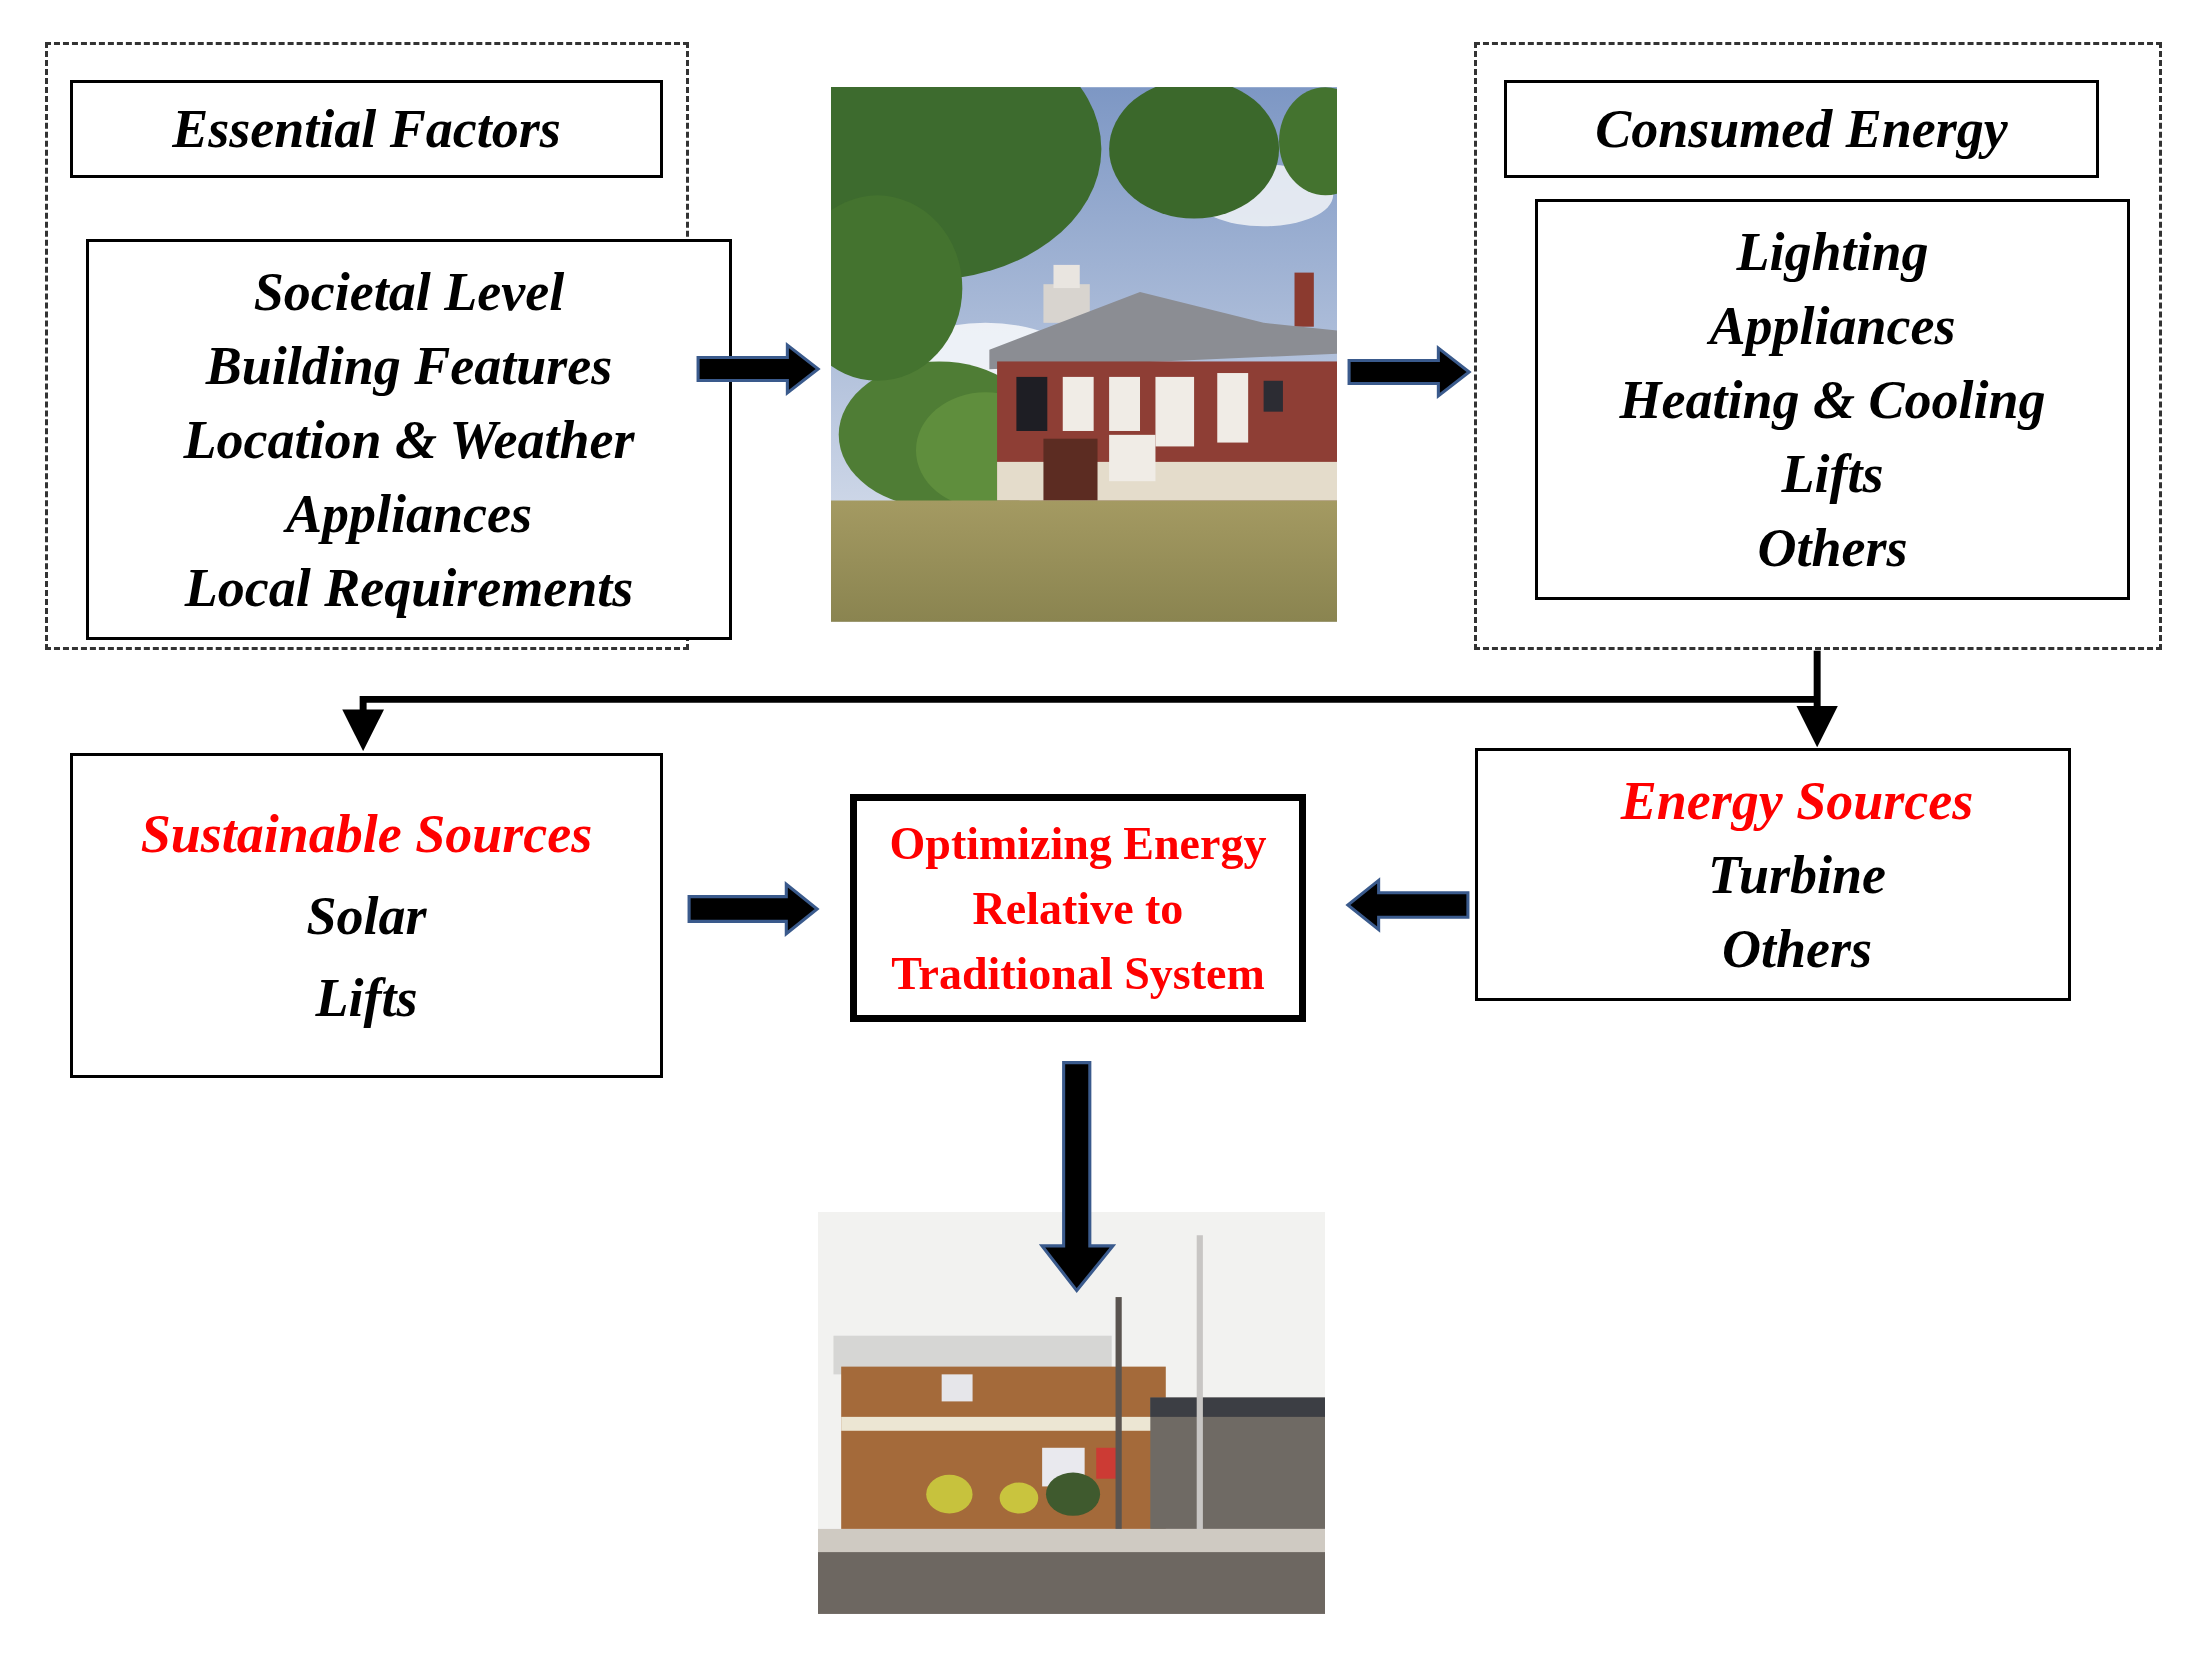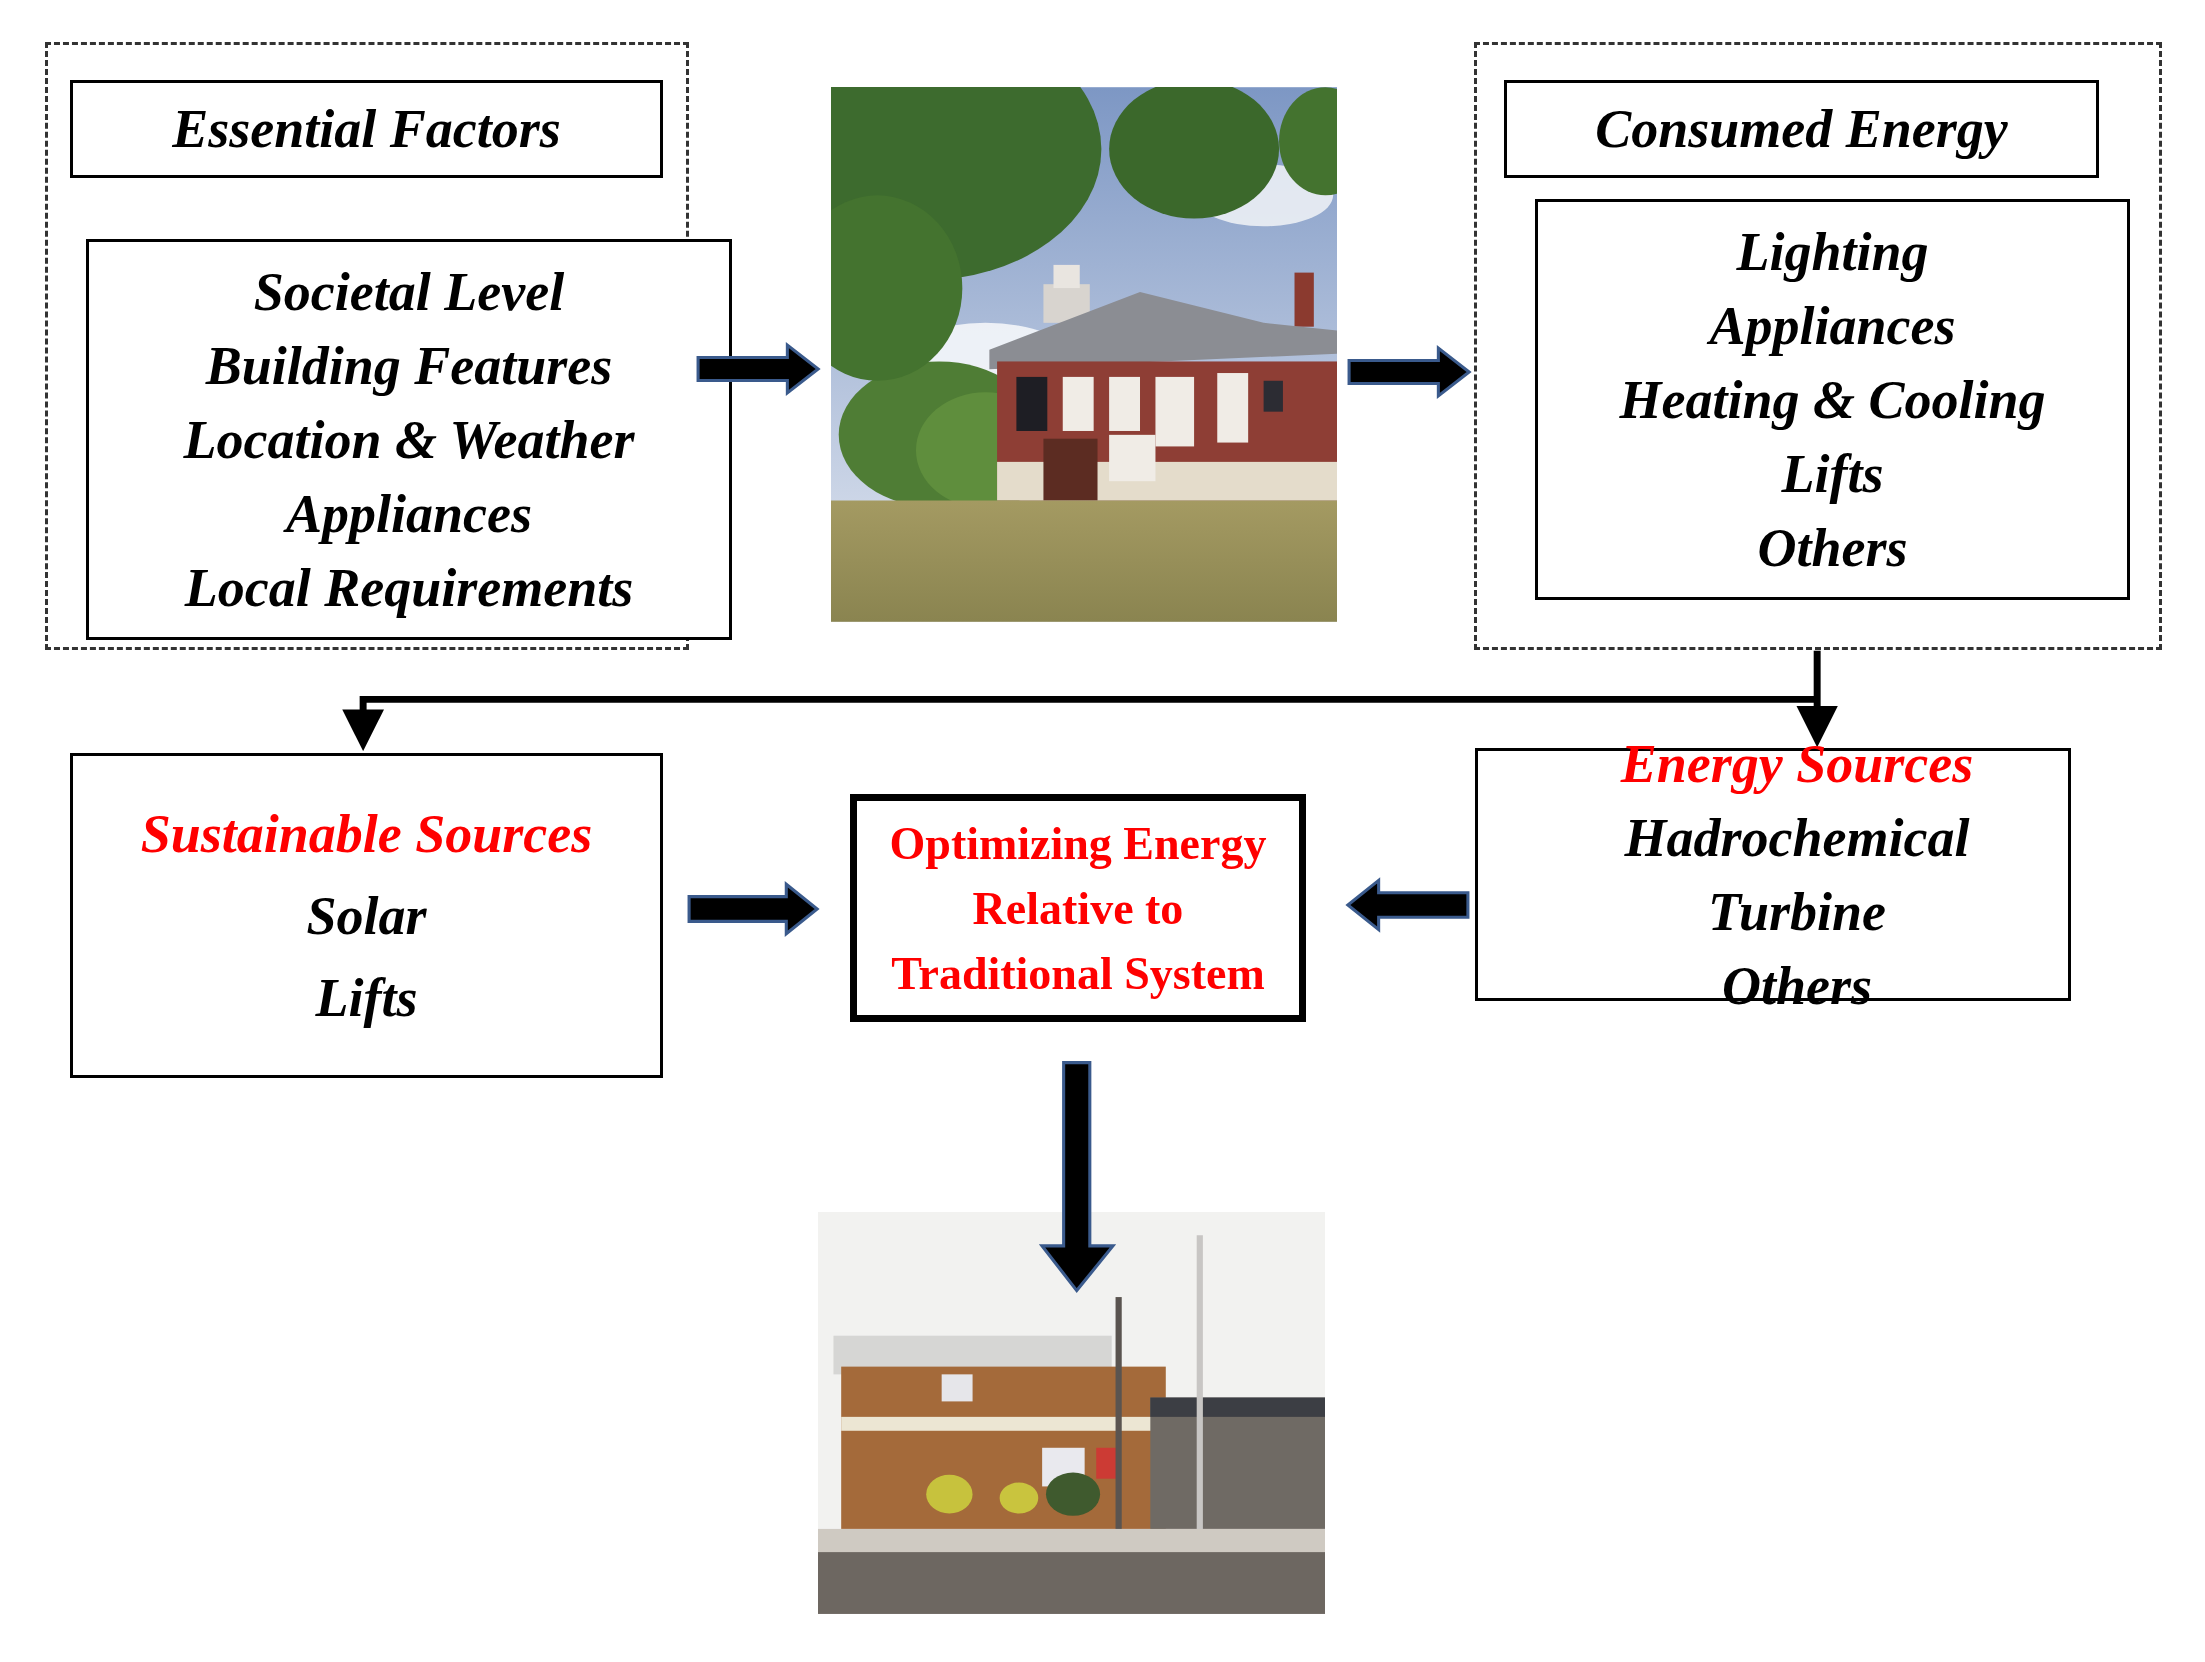--- a/index.html
+++ b/index.html
@@ -120,21 +120,20 @@
   <span class="opt">Relative  to</span>
   <span class="opt">Traditional   System</span>
 </div>
 
 <svg class="abs" style="left:1344px;top:877px;" width="127" height="56" viewBox="0 0 165 72">
   <path d="M161,20 L45,20 L45,4 L5,36 L45,68 L45,52 L161,52 Z" fill="#000" stroke="#3a5a8c" stroke-width="4"></path>
 </svg>
 
 <div class="abs solid stack" style="left:1475px;top:748px;width:596px;height:253px;padding-left:48px;">
   <span class="item red">Energy Sources</span>
-  <span class="item">Hadrochemical</span>
   <span class="item">Turbine</span>
   <span class="item">Others</span>
 </div>
 
 <div class="abs photo" style="left:818px;top:1212px;width:507px;height:402px;">
   <svg width="507" height="402" viewBox="0 0 656 520">
     <rect width="656" height="520" fill="#f2f2f0"></rect>
     <rect x="20" y="160" width="360" height="50" fill="#d6d6d4"></rect>
     <rect x="30" y="200" width="420" height="210" fill="#a46a3a"></rect>
     <rect x="30" y="265" width="420" height="18" fill="#ece6d3"></rect>

